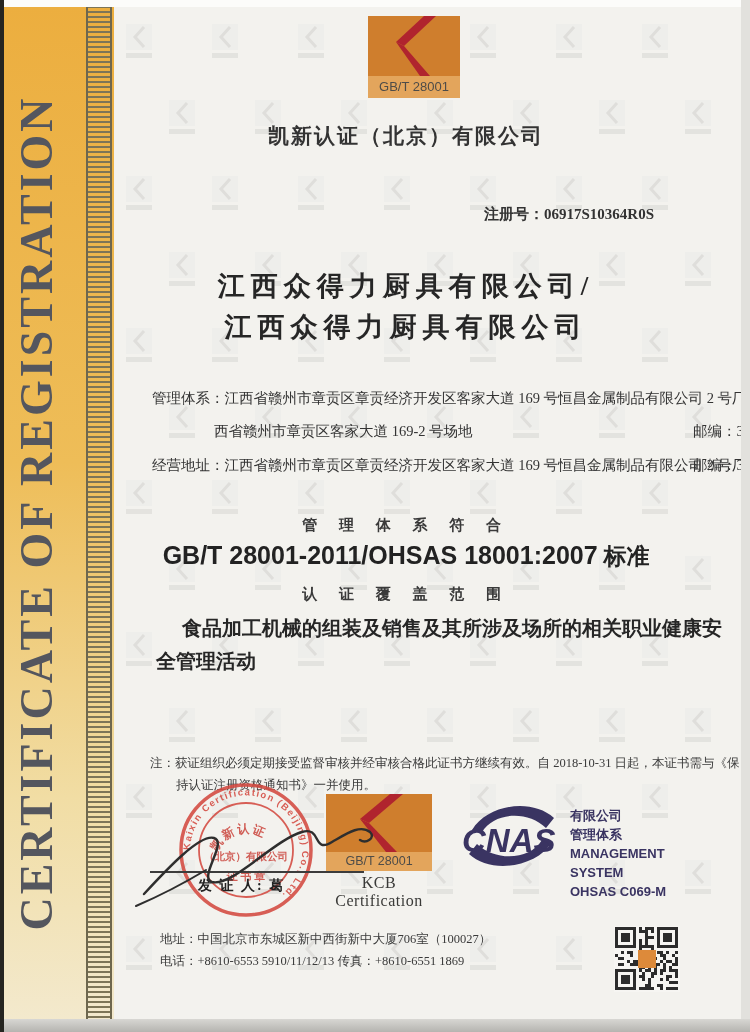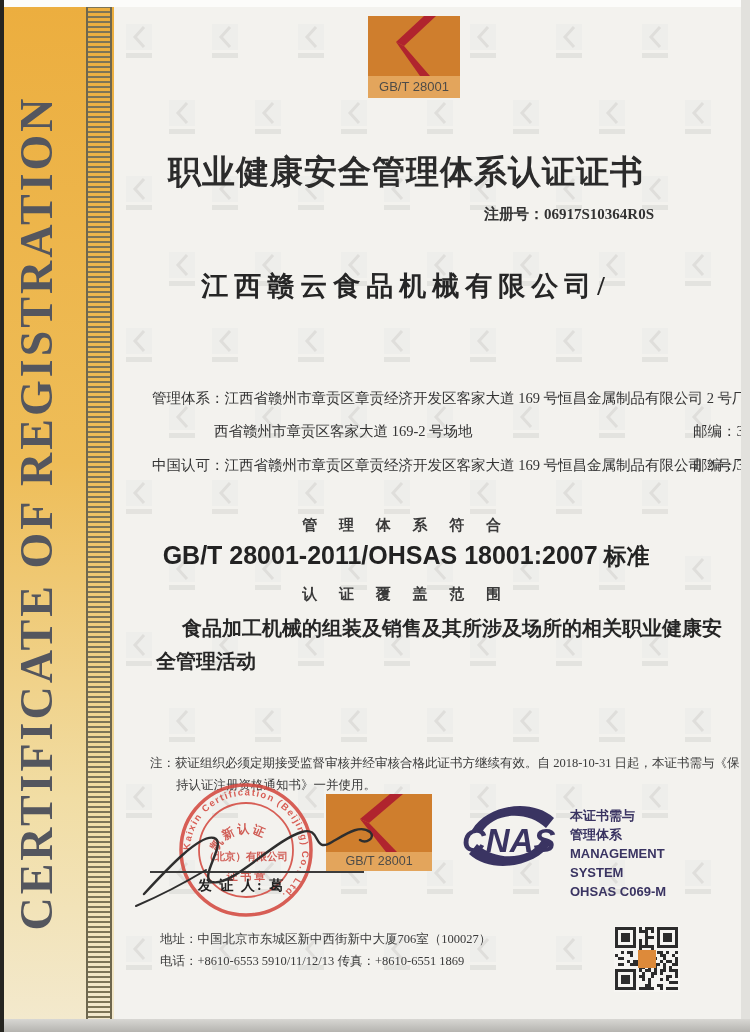--- a/index.html
+++ b/index.html
@@ -819,38 +819,39 @@
     <div class="abs kcb-logo" style="left:368px;top:16px;width:92px;">
       <div class="sq" style="width:92px;height:60px;">
         <svg width="92" height="60" viewBox="0 0 92 60">
           <polygon points="56,0 68,0 36,30 28,26" fill="#b0242e"></polygon>
           <polygon points="28,26 36,30 62,60 52,60" fill="#b0242e"></polygon>
         </svg>
       </div>
       <div class="band" style="width:92px;height:22px;line-height:22px;font-size:13px;">GB/T 28001</div>
     </div>
 
-
-    <div class="abs ctr title" style="top:150px;">职业健康安全管理体系认证证书</div>
+    <div class="abs ctr issuer" style="top:122px;">凯新认证（北京）有限公司</div>
+
 
     <div class="abs regno" style="top:205px;right:58px;"><span>注册号：</span><span>06917S10364R0S</span></div>
 
 
     <div class="abs ctr company" style="top:266px;">
-      <div>江西赣云食品机械有限公司/</div>
+      <div>江西众得力厨具有限公司/</div>
+      <div>江西众得力厨具有限公司</div>
     </div>
 
 
     <div class="abs addr" style="top:382px;">
       <span>管理体系：</span><span>江西省赣州市章贡区章贡经济开发区客家大道 169 号恒昌金属制品有限公司 2 号厂房/江西省赣州市章贡区客家大道 169-2 号场地</span>
       <span class="postal"><span>邮编：</span><span>341000</span></span>
     </div>
 
     <div class="abs addr" style="top:449px;">
-      <span>中国认可：</span><span>江西省赣州市章贡区章贡经济开发区客家大道 169 号恒昌金属制品有限公司 2 号厂房</span>
+      <span>经营地址：</span><span>江西省赣州市章贡区章贡经济开发区客家大道 169 号恒昌金属制品有限公司 2 号厂房</span>
       <span class="postal"><span>邮编：</span><span>341000</span></span>
     </div>
 
     <div class="abs ctr small-head" style="top:516px;">管 理 体 系 符 合</div>
 
     <div class="abs ctr std-line" style="top:541px;"><span>GB/T 28001-2011/OHSAS 18001:2007</span><span class="suffix"> 标准</span></div>
 
     <div class="abs ctr small-head" style="top:585px;">认 证 覆 盖 范 围</div>
 
     <div class="abs scope" style="top:612px;">食品加工机械的组装及销售及其所涉及场所的相关职业健康安全管理活动</div>
@@ -889,31 +890,32 @@
     <div class="abs" id="issuer-name">发 证 人: 葛</div>
 
     <div class="abs kcb-logo" style="left:326px;top:794px;width:106px;">
       <div class="sq" style="width:106px;height:58px;">
         <svg width="106" height="58" viewBox="0 0 106 58">
           <polygon points="64,0 77,0 43,29 34,25" fill="#b0242e"></polygon>
           <polygon points="34,25 43,29 71,58 60,58" fill="#b0242e"></polygon>
         </svg>
       </div>
       <div class="band" style="width:106px;height:19px;line-height:19px;font-size:12.5px;">GB/T 28001</div>
+      <div class="kcb-caption">KCB Certification</div>
     </div>
 
     <div class="abs" style="left:460px;top:800px;width:104px;height:72px;">
       <svg width="104" height="72" viewBox="0 0 104 72">
         <path d="M12 30 C28 4, 72 -2, 94 18 L86 28 C68 10, 34 12, 22 32 Z" fill="#3a3462"></path>
         <path d="M92 42 C76 68, 30 74, 9 54 L17 44 C36 62, 70 60, 82 40 Z" fill="#3a3462"></path>
         <text x="2" y="52" font-size="33" font-weight="bold" font-style="italic" font-family="Liberation Sans, sans-serif" fill="#3a3462" letter-spacing="0">CNAS</text>
       </svg>
     </div>
     <div class="abs" id="cnas-text">
-      <div>本证书需与</div>
+      <div>有限公司</div>
       <div>管理体系</div>
       <div>MANAGEMENT SYSTEM</div>
       <div>OHSAS C069-M</div>
     </div>
 
     <div class="abs" id="footer-text">
       <div>地址：中国北京市东城区新中西街新中大厦706室（100027）</div>
       <div>电话：+8610-6553 5910/11/12/13  传真：+8610-6551 1869</div>
     </div>
     <div class="abs" id="qr">

